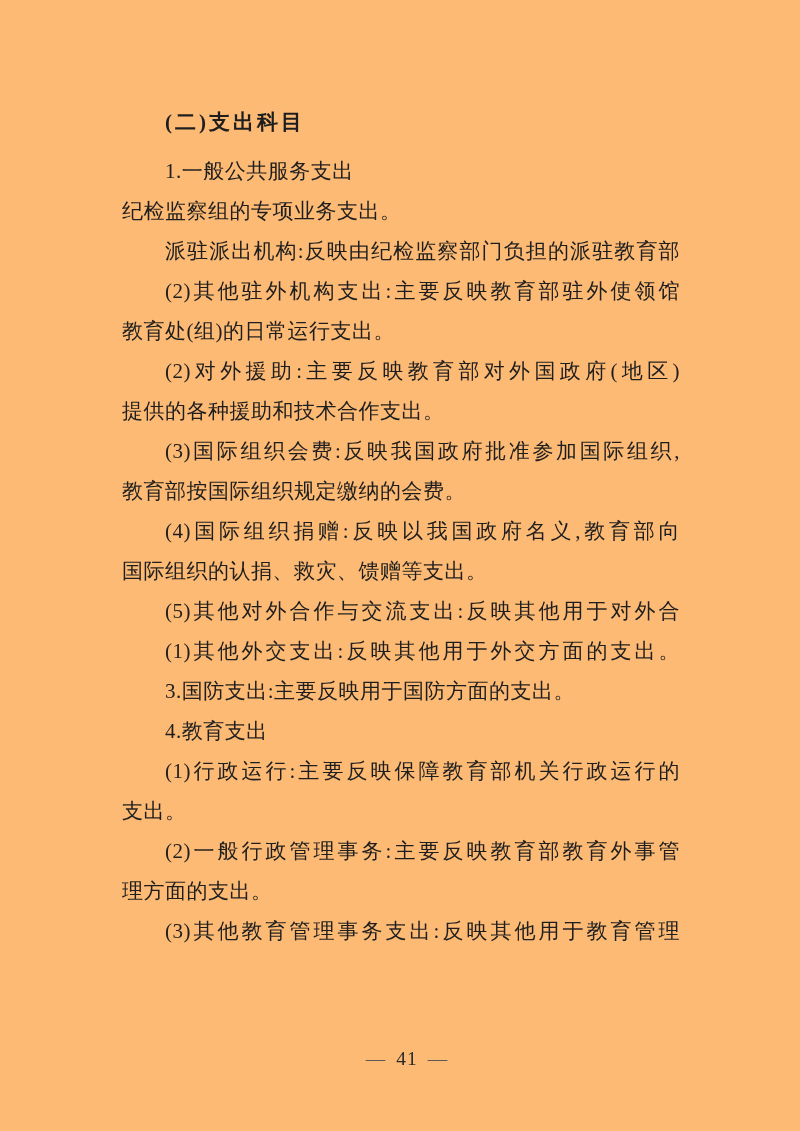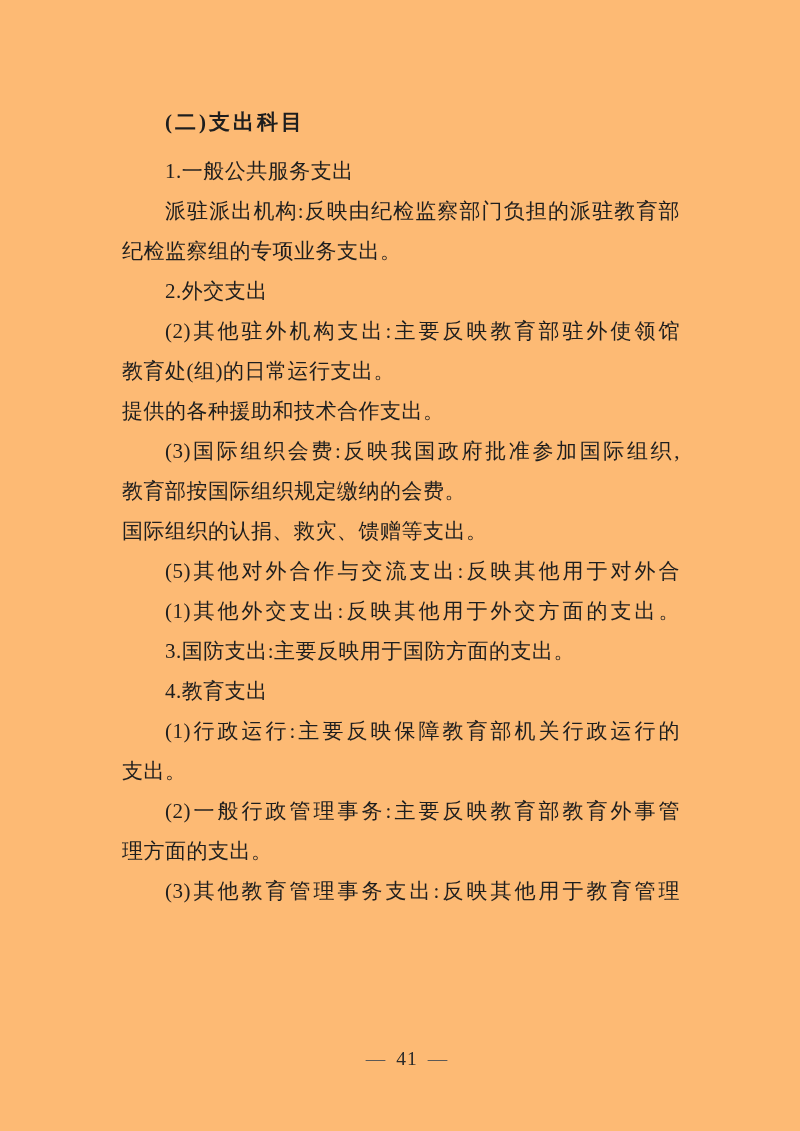--- a/index.html
+++ b/index.html
@@ -62,28 +62,29 @@
 </head>
 <body>
 
 <div class="page">
 
   <div class="content">
 
     <div class="heading">(二)支出科目</div>
 
     <div class="line indent">1.一般公共服务支出</div>
+    <div class="line">纪检监察组的专项业务支出。</div>
     <div class="line indent fill">派驻派出机构:反映由纪检监察部门负担的派驻教育部</div>
-    <div class="line">纪检监察组的专项业务支出。</div>
-    <div class="line indent">2.外交支出</div>
     <div class="line indent fill">(2)其他驻外机构支出:主要反映教育部驻外使领馆</div>
     <div class="line">教育处(组)的日常运行支出。</div>
+    <div class="line indent fill">(2)对外援助:主要反映教育部对外国政府(地区)</div>
     <div class="line">提供的各种援助和技术合作支出。</div>
     <div class="line indent fill">(3)国际组织会费:反映我国政府批准参加国际组织,</div>
     <div class="line">教育部按国际组织规定缴纳的会费。</div>
+    <div class="line indent fill">(4)国际组织捐赠:反映以我国政府名义,教育部向</div>
     <div class="line">国际组织的认捐、救灾、馈赠等支出。</div>
     <div class="line indent fill">(5)其他对外合作与交流支出:反映其他用于对外合</div>
     <div class="line indent fill">(1)其他外交支出:反映其他用于外交方面的支出。</div>
     <div class="line indent">3.国防支出:主要反映用于国防方面的支出。</div>
     <div class="line indent">4.教育支出</div>
     <div class="line indent fill">(1)行政运行:主要反映保障教育部机关行政运行的</div>
     <div class="line">支出。</div>
     <div class="line indent fill">(2)一般行政管理事务:主要反映教育部教育外事管</div>
     <div class="line">理方面的支出。</div>
     <div class="line indent fill">(3)其他教育管理事务支出:反映其他用于教育管理</div>

